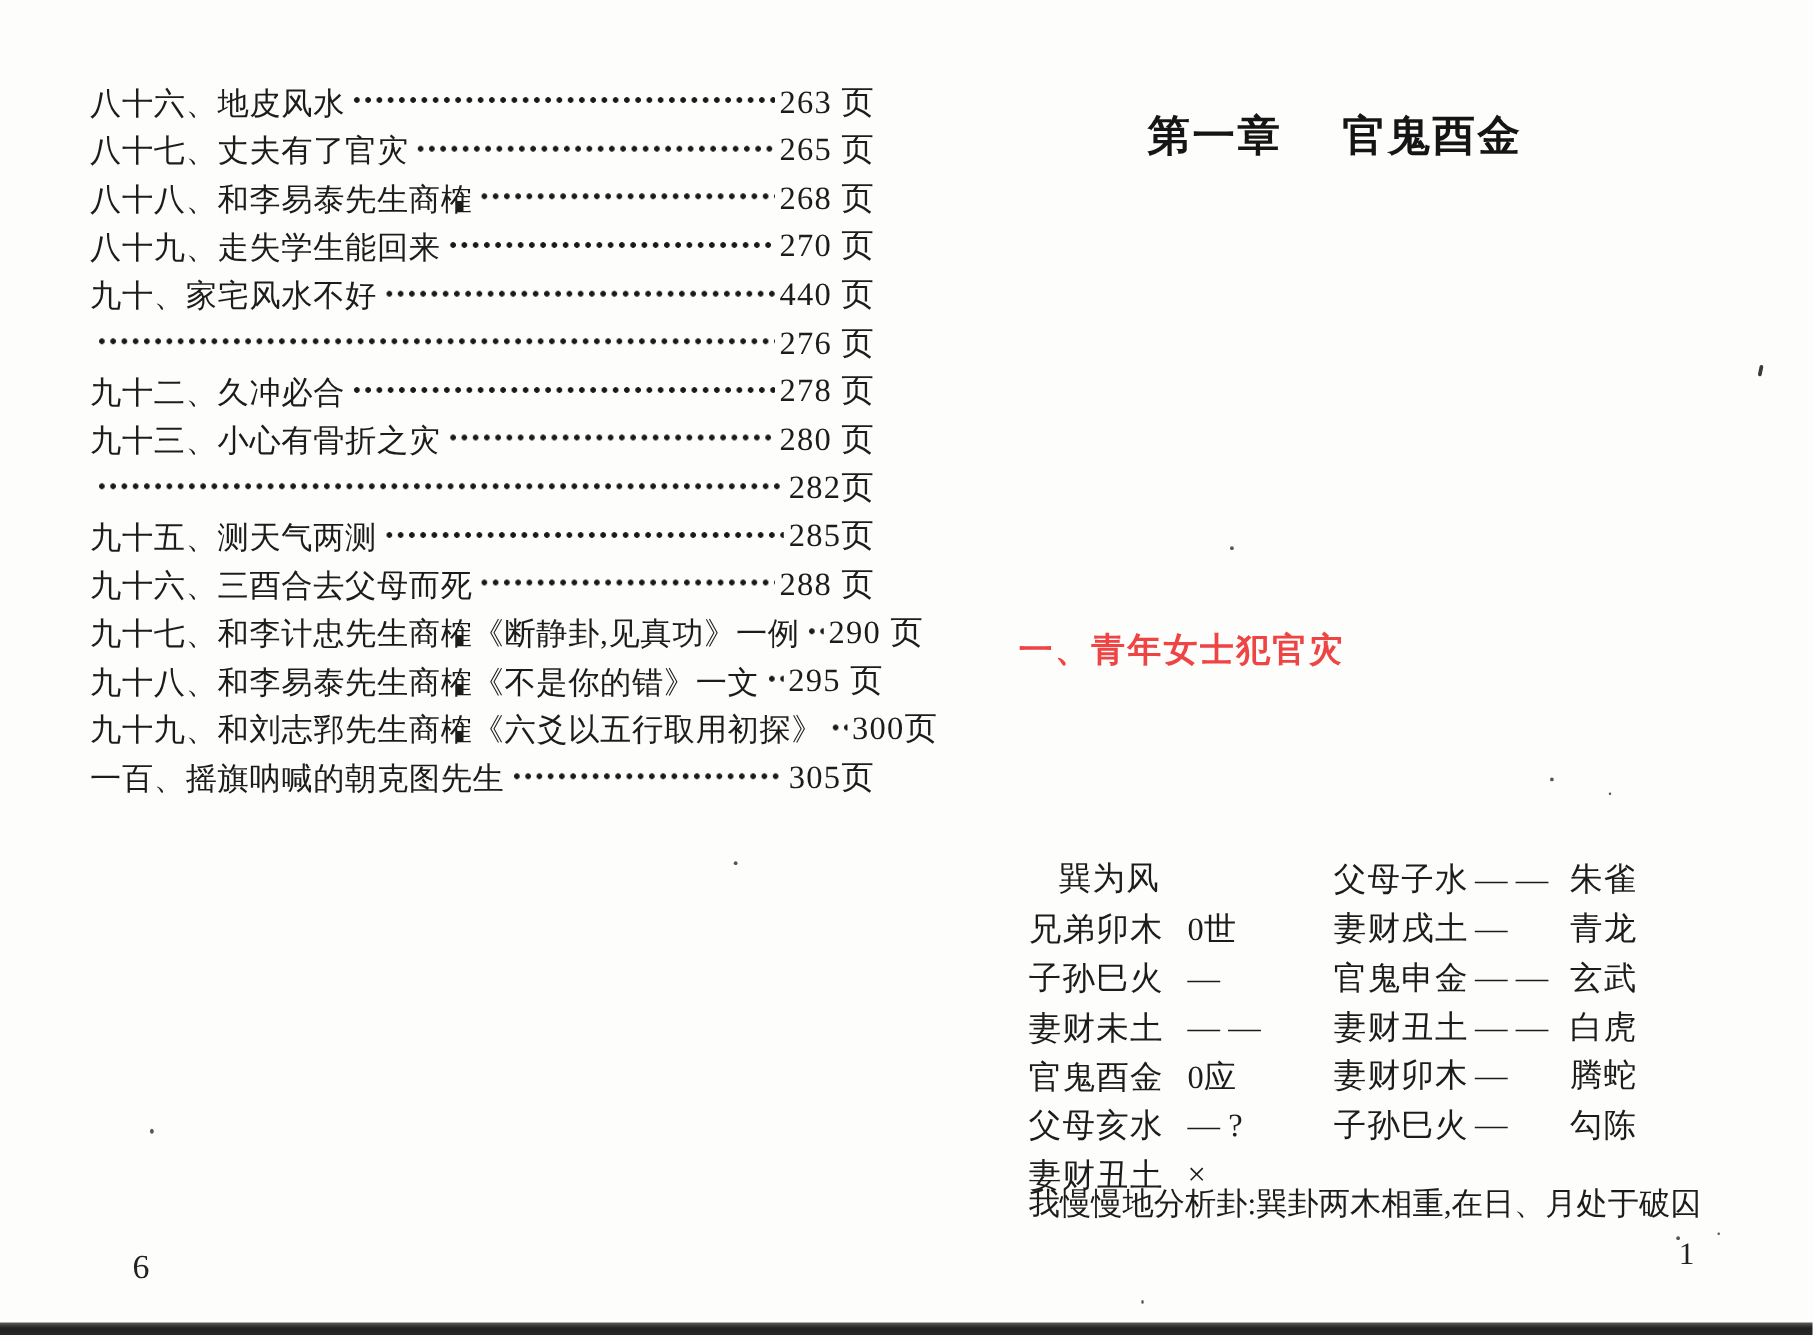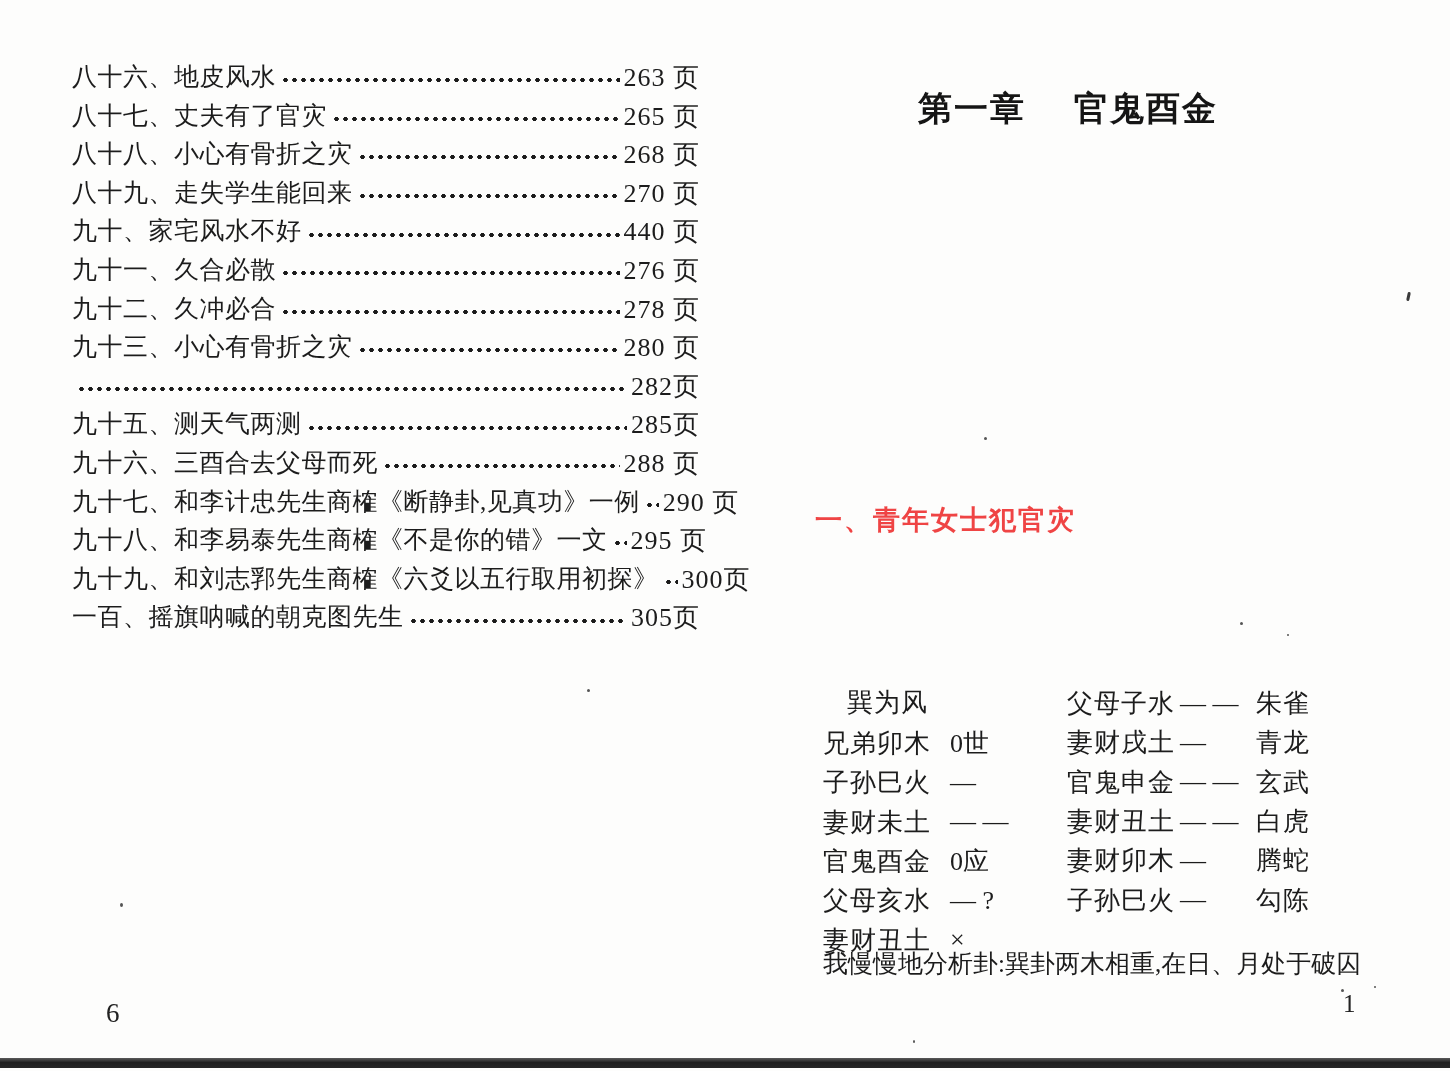--- a/index.html
+++ b/index.html
@@ -10,21 +10,21 @@
     overflow: hidden;
     font-family: "Liberation Serif", "DejaVu Serif", serif;
     color: #1c1c1c;
   }
 
   
   .toc {
     position: absolute; left: 72px; top: 60px; width: 628px;
   }
   .toc-row {
-    display: flex; align-items: flex-start;
+    display: flex; align-items: flex-end;
     height: 38.6px; font-size: 25px; letter-spacing: 0.5px;
     white-space: nowrap;
   }
   .toc-label { flex-shrink: 0; }
   .toc-leader {
     flex: 1 1 0; min-width: 14px; height: 8px;
     margin: 0 4px 0 5px; align-self: center;
     transform: translateY(1px);
     background-image: radial-gradient(circle, #1a1a1a 2px, transparent 2.5px);
     background-size: 9px 8px; background-position: 0 50%; background-repeat: repeat-x;
@@ -96,36 +96,35 @@
           <span class="toc-label">八十六、地皮风水</span>
           <span class="toc-leader"></span>
           <span class="toc-page">263 页</span>
         </div>
         <div class="toc-row">
           <span class="toc-label">八十七、丈夫有了官灾</span>
           <span class="toc-leader"></span>
           <span class="toc-page">265 页</span>
         </div>
         <div class="toc-row">
-          <span class="toc-label">八十八、小心有骨折之灾</span>
+          <span class="toc-label">八十八、和李易泰先生商榷</span>
           <span class="toc-leader"></span>
           <span class="toc-page">268 页</span>
         </div>
         <div class="toc-row">
           <span class="toc-label">八十九、走失学生能回来</span>
           <span class="toc-leader"></span>
           <span class="toc-page">270 页</span>
         </div>
         <div class="toc-row">
           <span class="toc-label">九十、家宅风水不好</span>
           <span class="toc-leader"></span>
           <span class="toc-page">440 页</span>
         </div>
         <div class="toc-row">
-          <span class="toc-label">九十一、久合必散</span>
           <span class="toc-leader"></span>
           <span class="toc-page">276 页</span>
         </div>
         <div class="toc-row">
           <span class="toc-label">九十二、久冲必合</span>
           <span class="toc-leader"></span>
           <span class="toc-page">278 页</span>
         </div>
         <div class="toc-row">
           <span class="toc-label">九十三、小心有骨折之灾</span>

